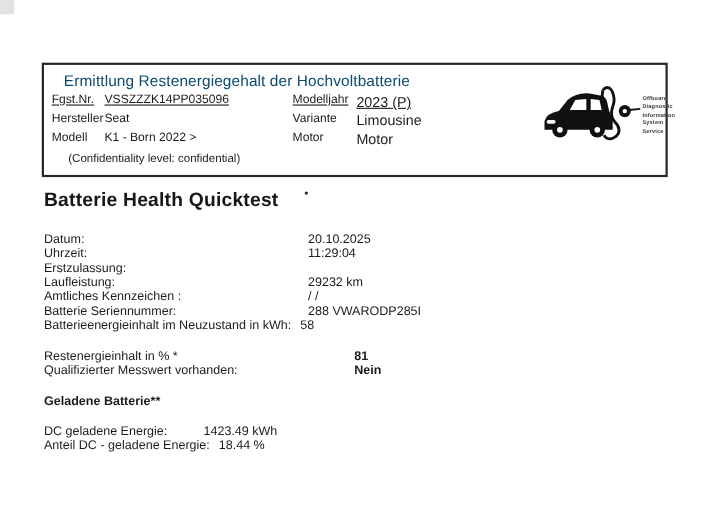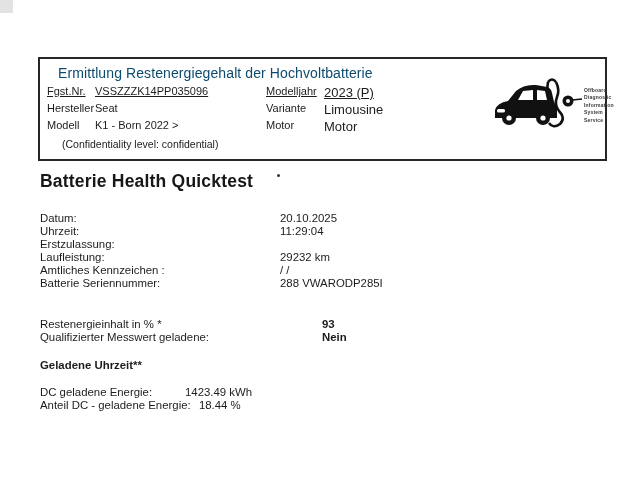--- a/index.html
+++ b/index.html
@@ -129,31 +129,35 @@
     <span class="val">29232 km</span>
   </div>
   <div class="row" style="top:264px">
     <span>Amtliches Kennzeichen :</span>
     <span class="val">/ /</span>
   </div>
   <div class="row" style="top:277px">
     <span>Batterie Seriennummer:</span>
     <span class="val">288 VWARODP285I</span>
   </div>
+  <div class="row inline-row" style="top:290px">
+    <span>Batterieenergieinhalt im Neuzustand in kWh:</span>
+    <span class="val-inline">58</span>
+  </div>
 
   <div class="row result-row" style="top:318px">
     <span>Restenergieinhalt in % *</span>
-    <span class="val">93</span>
+    <span class="val">81</span>
   </div>
   <div class="row result-row" style="top:331px">
-    <span>Qualifizierter Messwert geladene:</span>
+    <span>Qualifizierter Messwert vorhanden:</span>
     <span class="val">Nein</span>
   </div>
 
-  <div class="abs energy-heading">Geladene Uhrzeit**</div>
+  <div class="abs energy-heading">Geladene Batterie**</div>
   <div class="row energy-row" style="top:386px">
     <span>DC geladene Energie:</span>
     <span class="val">1423.49 kWh</span>
   </div>
   <div class="row energy-row inline-row" style="top:399px">
     <span>Anteil DC - geladene Energie:</span>
     <span class="val">18.44 %</span>
   </div>
 
 </div>

